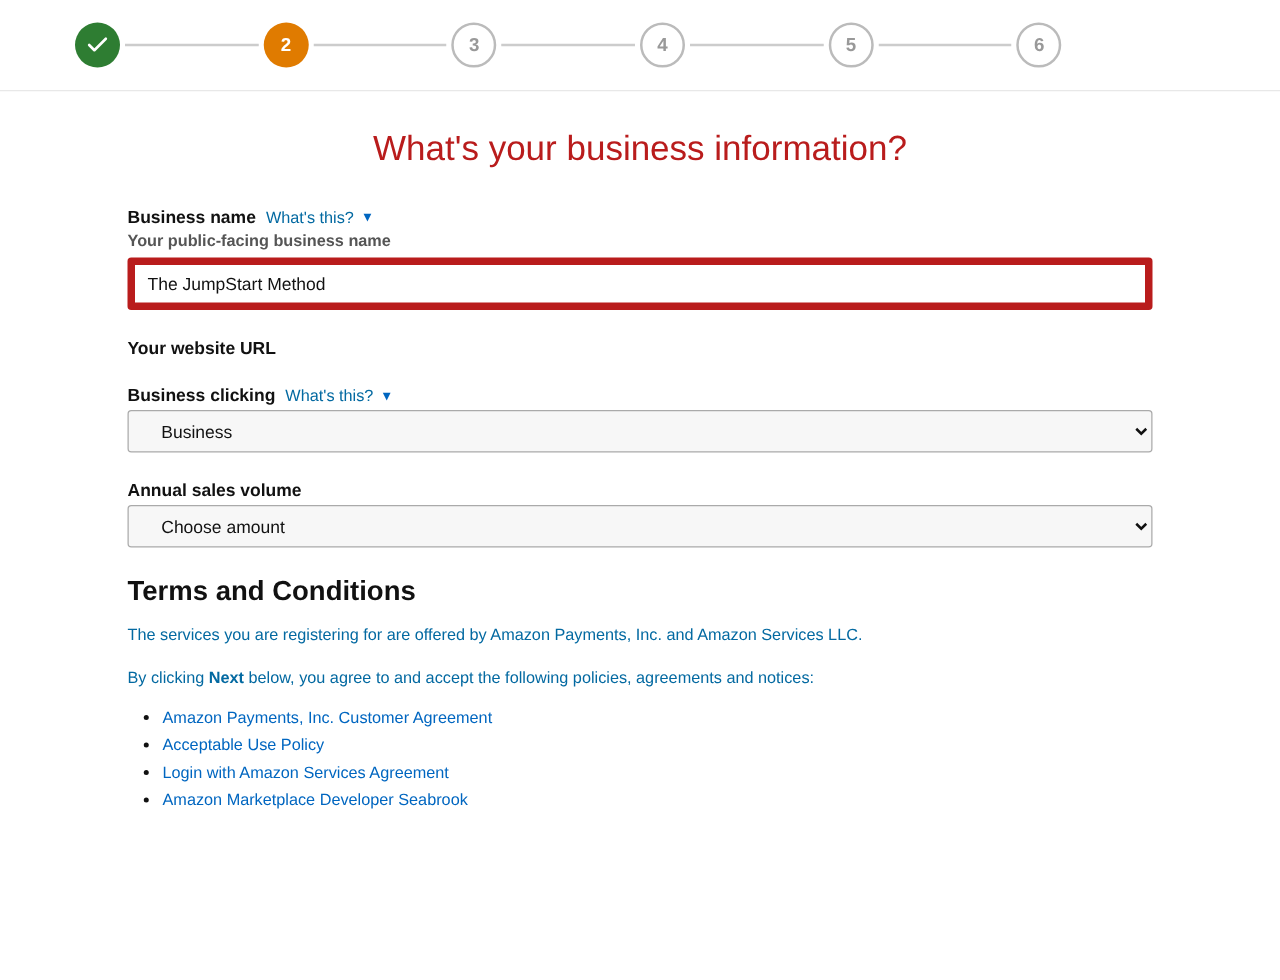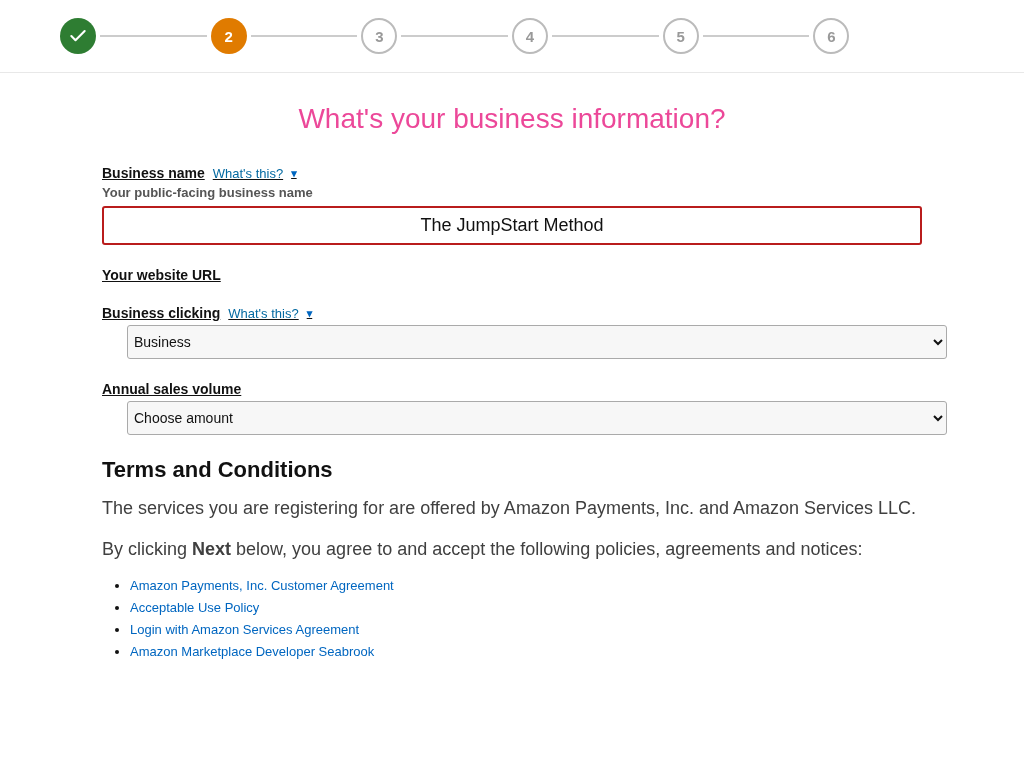--- a/index.html
+++ b/index.html
@@ -72,35 +72,34 @@
       max-width: 860px;
       margin: 0 auto;
       padding: 30px 20px 40px 20px;
     }
 
     .page-title {
       text-align: center;
       font-size: 28px;
       font-weight: 400;
       margin-bottom: 30px;
-      color: #ec4899;
+      color: #b91c1c;
     }
 
     .form-group {
       margin-bottom: 22px;
     }
 
     .field-label {
       font-weight: bold;
       font-size: 14px;
       margin-bottom: 4px;
       display: flex;
       align-items: center;
       gap: 8px;
-      text-decoration: underline;
     }
 
     .field-label a {
       color: #0369a1;
       font-weight: normal;
       text-decoration: none;
       font-size: 13px;
     }
 
     .whats-this-arrow {
@@ -110,40 +109,38 @@
 
     .field-sublabel {
       font-size: 13px;
       color: #555;
       margin-bottom: 6px;
       font-weight: bold;
     }
 
     .text-input {
       width: 100%;
-      border: 2px solid #b91c1c;
+      border: 6px solid #b91c1c;
       border-radius: 3px;
       padding: 7px 10px;
-      font-size: 18px;
+      font-size: 14px;
       color: #111;
       outline: none;
-      text-align: center;
     }
 
     .select-input {
       width: 100%;
       border: 1px solid #aaa;
       border-radius: 3px;
-      padding: 7px 2px;
+      padding: 7px 22px;
       font-size: 14px;
       color: #111;
       background: #f7f7f7;
       outline: none;
       appearance: auto;
-      margin-left: 25px;
     }
 
     
     .section-heading {
       font-size: 22px;
       font-weight: bold;
       margin-bottom: 12px;
       color: #111;
     }
 
@@ -165,22 +162,22 @@
       font-weight: bold;
       font-size: 14px;
     }
 
     
     .terms-section {
       margin-top: 0;
     }
 
     .terms-body-text {
-      font-size: 18px;
-      color: #404040;
+      font-size: 13px;
+      color: #0369a1;
       margin-bottom: 14px;
       line-height: 1.5;
     }
 
     .terms-body-text strong {
       font-weight: bold;
       text-align: right;
     }
 
     .terms-list {

